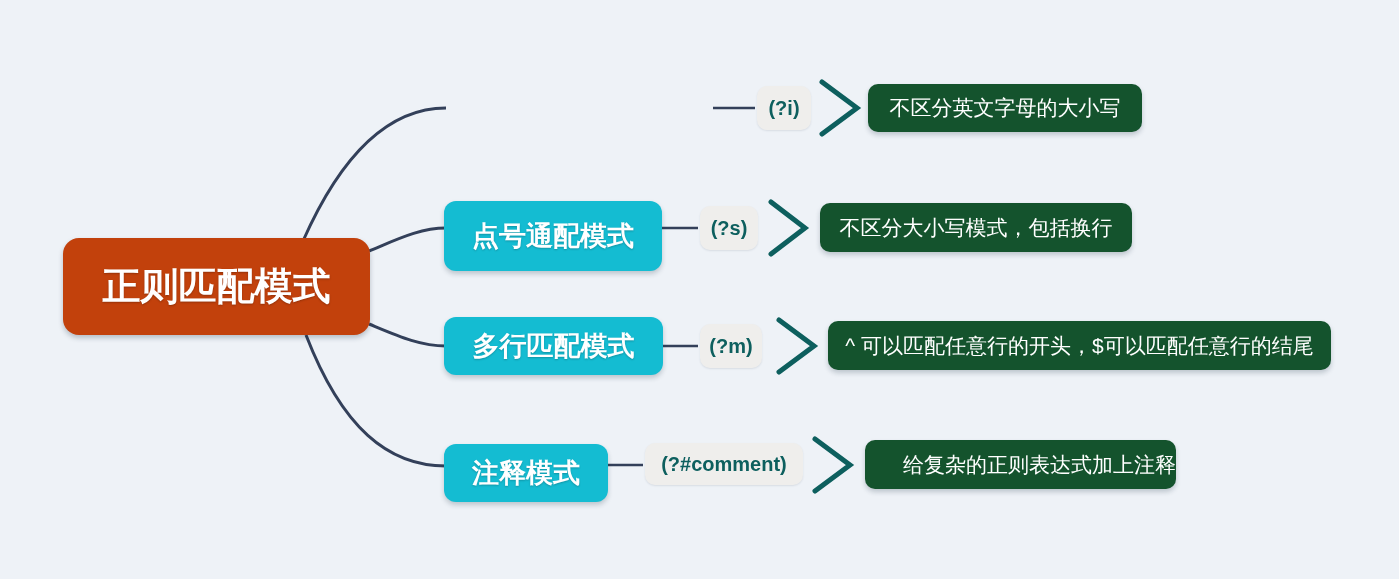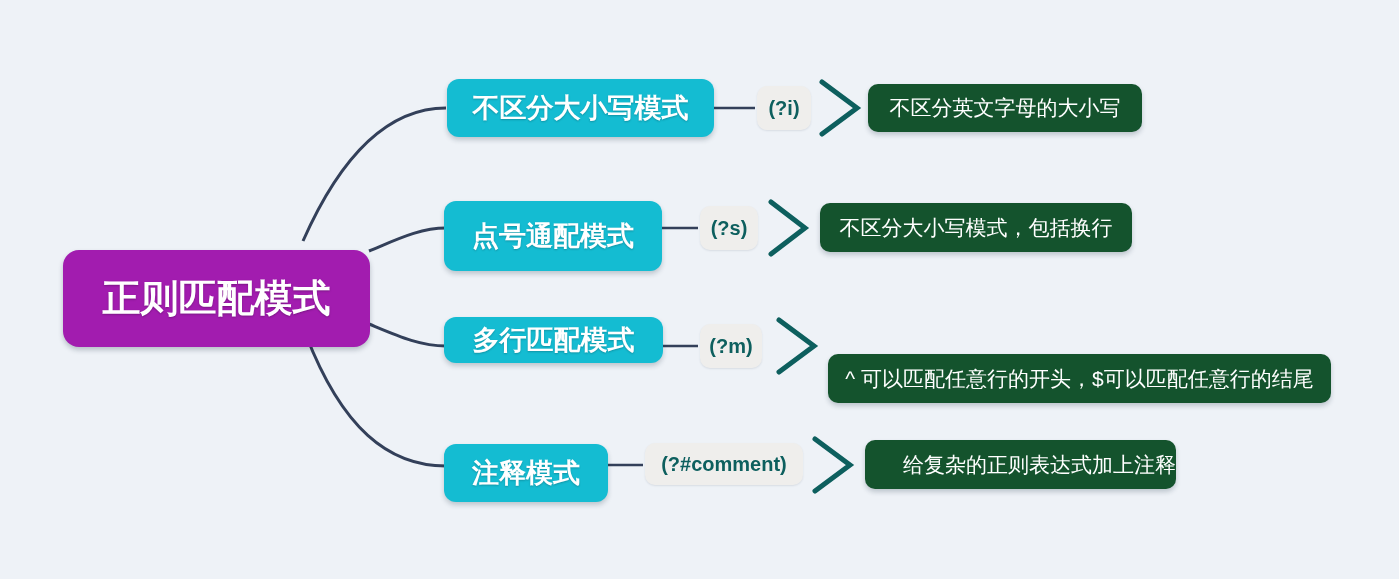--- a/index.html
+++ b/index.html
@@ -40,28 +40,27 @@
   }
   .node {
     position: absolute;
     display: flex;
     align-items: center;
     justify-content: center;
     white-space: nowrap;
     box-sizing: border-box;
   }
   .root {
-    background: #a21caf;
+    background: #c2410c;
     color: #ffffff;
     font-size: 38px;
     font-weight: bold;
     border-radius: 16px;
     box-shadow: 0 3px 5px rgba(20,40,60,0.25);
     text-shadow: 0 1px 2px rgba(0,0,0,0.25);
-    margin-top: 12px;
   }
   .branch {
     background: #14bcd2;
     color: #ffffff;
     font-size: 27px;
     font-weight: bold;
     border-radius: 12px;
     box-shadow: 0 3px 5px rgba(20,40,60,0.22);
     text-shadow: 0 1px 2px rgba(0,0,0,0.22);
   }
@@ -78,29 +77,29 @@
     color: #ffffff;
     font-size: 21px;
     font-weight: 500;
     border-radius: 10px;
     box-shadow: 0 3px 5px rgba(20,40,60,0.22);
   }
   
   .root-pos  { left: 63px;  top: 238px; width: 307px; height: 97px; }
   .b1 { left: 447px; top: 79px;  width: 267px; height: 58px; }
   .b2 { left: 444px; top: 201px; width: 218px; height: 70px; }
-  .b3 { left: 444px; top: 317px; width: 219px; height: 46px; }
+  .b3 { left: 444px; top: 317px; width: 219px; height: 58px; }
   .b4 { left: 444px; top: 436px; width: 164px; height: 58px; margin-top: 8px; }
   .c1 { left: 757px; top: 86px;  width: 54px;  height: 44px; }
   .c2 { left: 700px; top: 206px; width: 58px;  height: 44px; }
   .c3 { left: 700px; top: 324px; width: 62px;  height: 44px; }
   .c4 { left: 645px; top: 443px; width: 158px; height: 42px; text-align: right; }
   .r1 { left: 868px; top: 84px;  width: 274px; height: 48px; }
   .r2 { left: 820px; top: 203px; width: 312px; height: 49px; }
-  .r3 { left: 828px; top: 321px; width: 503px; height: 49px; margin-top: 33px; }
+  .r3 { left: 828px; top: 321px; width: 503px; height: 49px; }
   .r4 { left: 865px; top: 440px; width: 311px; height: 49px; justify-content: flex-end; }
 </style>
 </head>
 <body>
 
 <div class="canvas">
 
   <svg class="connectors" viewBox="0 0 1399 579">
 
     <path class="curve" d="M303,241 C338,162 384,108 446,108"></path>
@@ -116,23 +115,20 @@
     <path class="chev" d="M822,82 L857,108 L822,134"></path>
     <path class="chev" d="M771,202 L805,228 L771,254"></path>
     <path class="chev" d="M779,320 L814,346 L779,372"></path>
     <path class="chev" d="M815,439 L850,465 L815,491"></path>
   </svg>
 
   <div class="node root root-pos">
     <span>正则匹配模式</span>
   </div>
 
-  <div class="node branch b1">
-    <span>不区分大小写模式</span>
-  </div>
   <div class="node code c1">
     <span>(?i)</span>
   </div>
   <div class="node result r1">
     <span>不区分英文字母的大小写</span>
   </div>
 
   <div class="node branch b2">
     <span>点号通配模式</span>
   </div>

